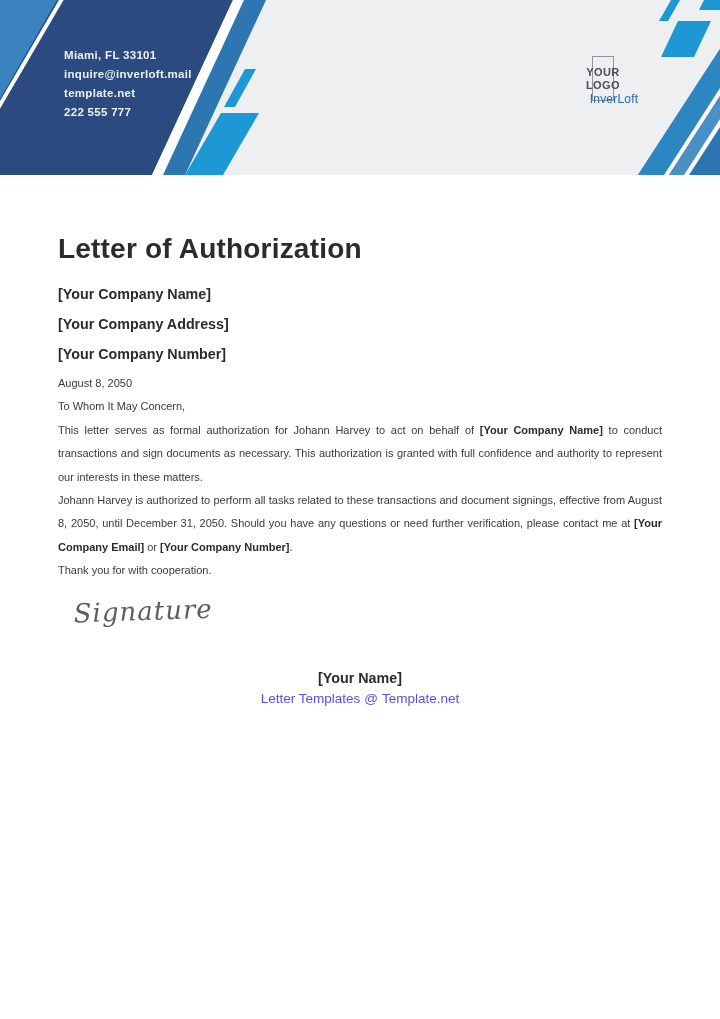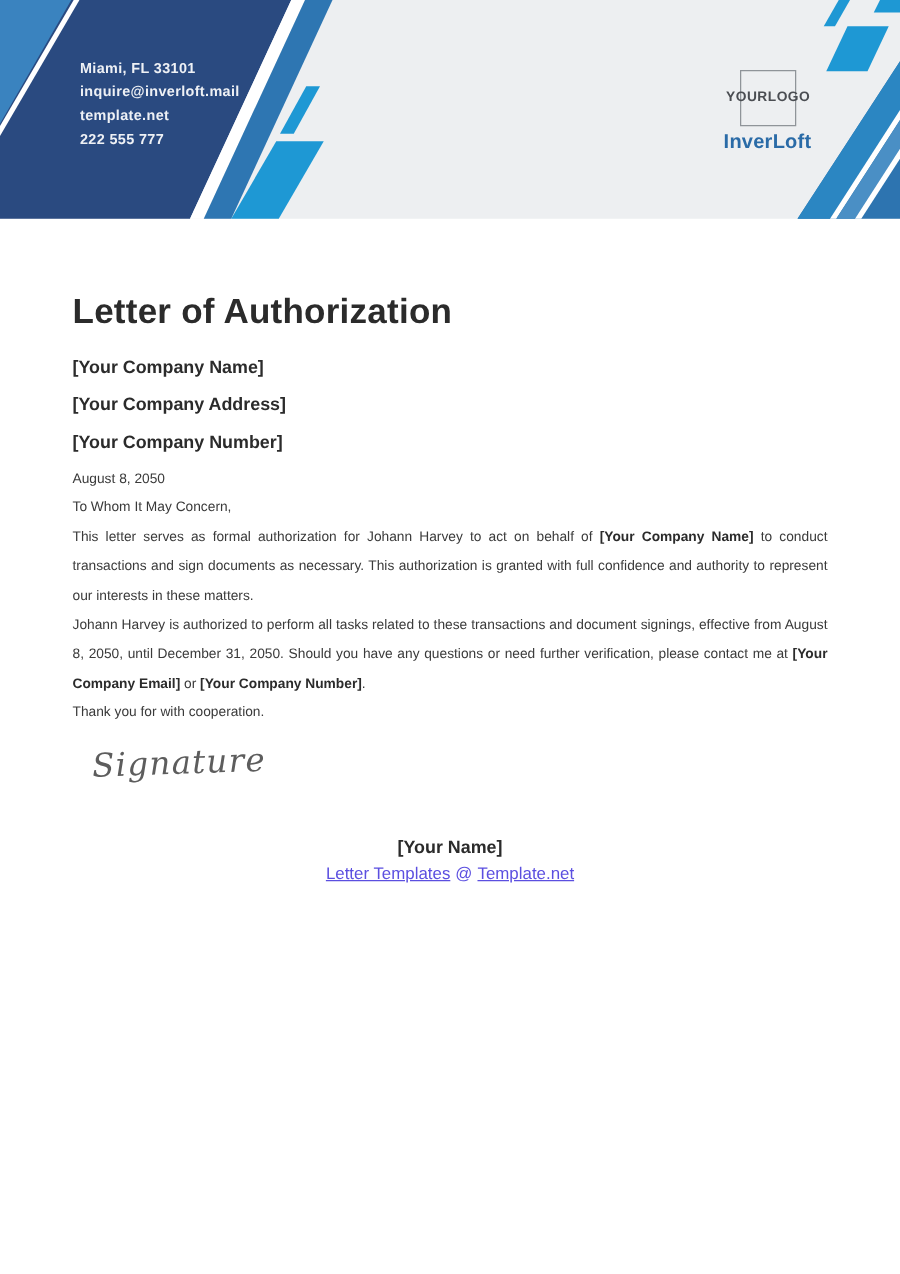--- a/index.html
+++ b/index.html
@@ -25,39 +25,39 @@
     left: 64px; top: 46px;
     font-size: 11.5px;
     line-height: 19px;
     letter-spacing: 0.3px;
     color: rgba(255,255,255,0.92);
     font-weight: 700;
   }
   .logo-box {
     position: absolute;
     left: 592px; top: 56px;
-    width: 45px; height: 45px;
+    width: 22px; height: 45px;
     border: 1px solid #8f9499;
     display: flex;
-    flex-direction: row;
+    flex-direction: column;
     align-items: center;
     justify-content: center;
     font-size: 11px;
     font-weight: 700;
     line-height: 13px;
     letter-spacing: 0.4px;
     color: #4a4d52;
   }
   .brand-name {
     position: absolute;
-    left: 540px; top: 105px;
+    left: 540px; top: 92px;
     width: 148px;
     text-align: center;
-    font-size: 16px;
-    font-weight: 700;
+    font-size: 12px;
+    font-weight: 400;
     letter-spacing: 0.2px;
     color: #2a6ba7;
   }
 
   
   .content {
     padding: 56px 58px 0 58px;
     color: #3a3a3a;
   }
   .doc-title {
@@ -107,21 +107,20 @@
     color: #3a3a3a;
   }
   .footer-credit {
     margin-top: 1px;
     text-align: center;
     font-size: 13.5px;
     color: #5b4fe0;
   }
   .footer-credit a {
     color: #5b4fe0;
-    text-decoration: underline;
     cursor: pointer;
   }
   .footer-sep { margin: 0 4px; text-decoration: none; }
 </style>
 </head>
 <body>
 
 <div class="page">
 
   <div class="letterhead">

